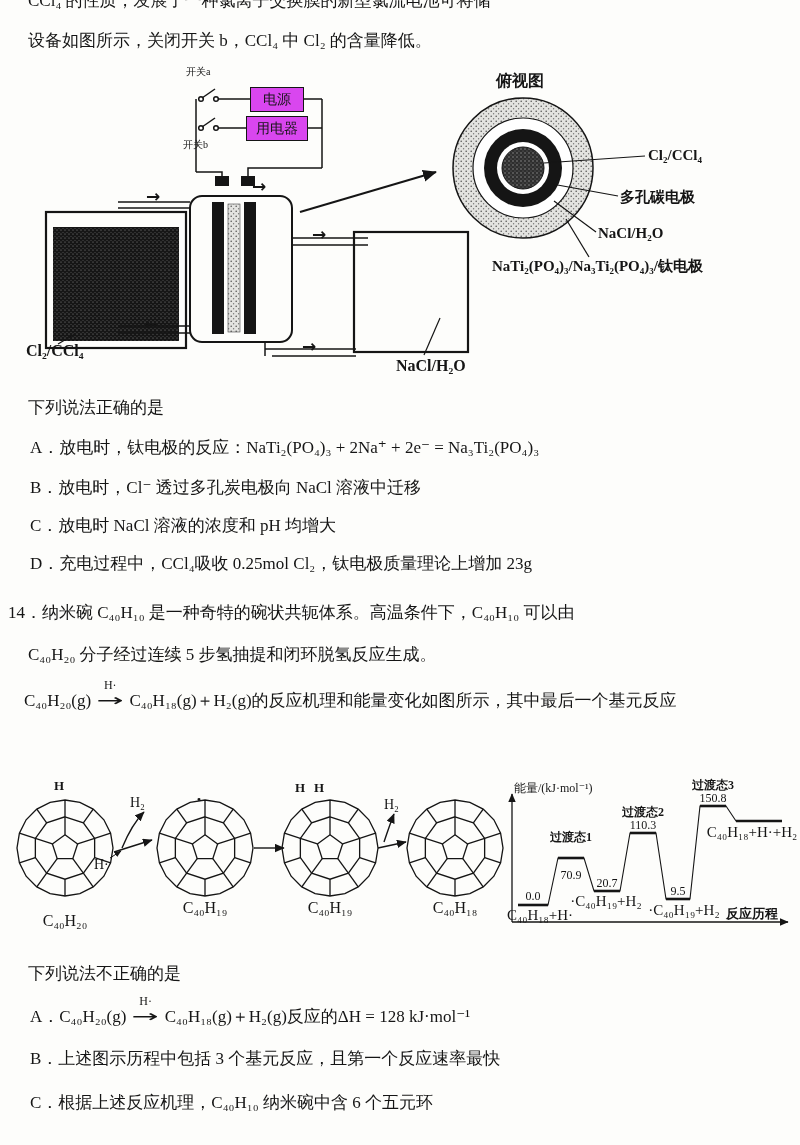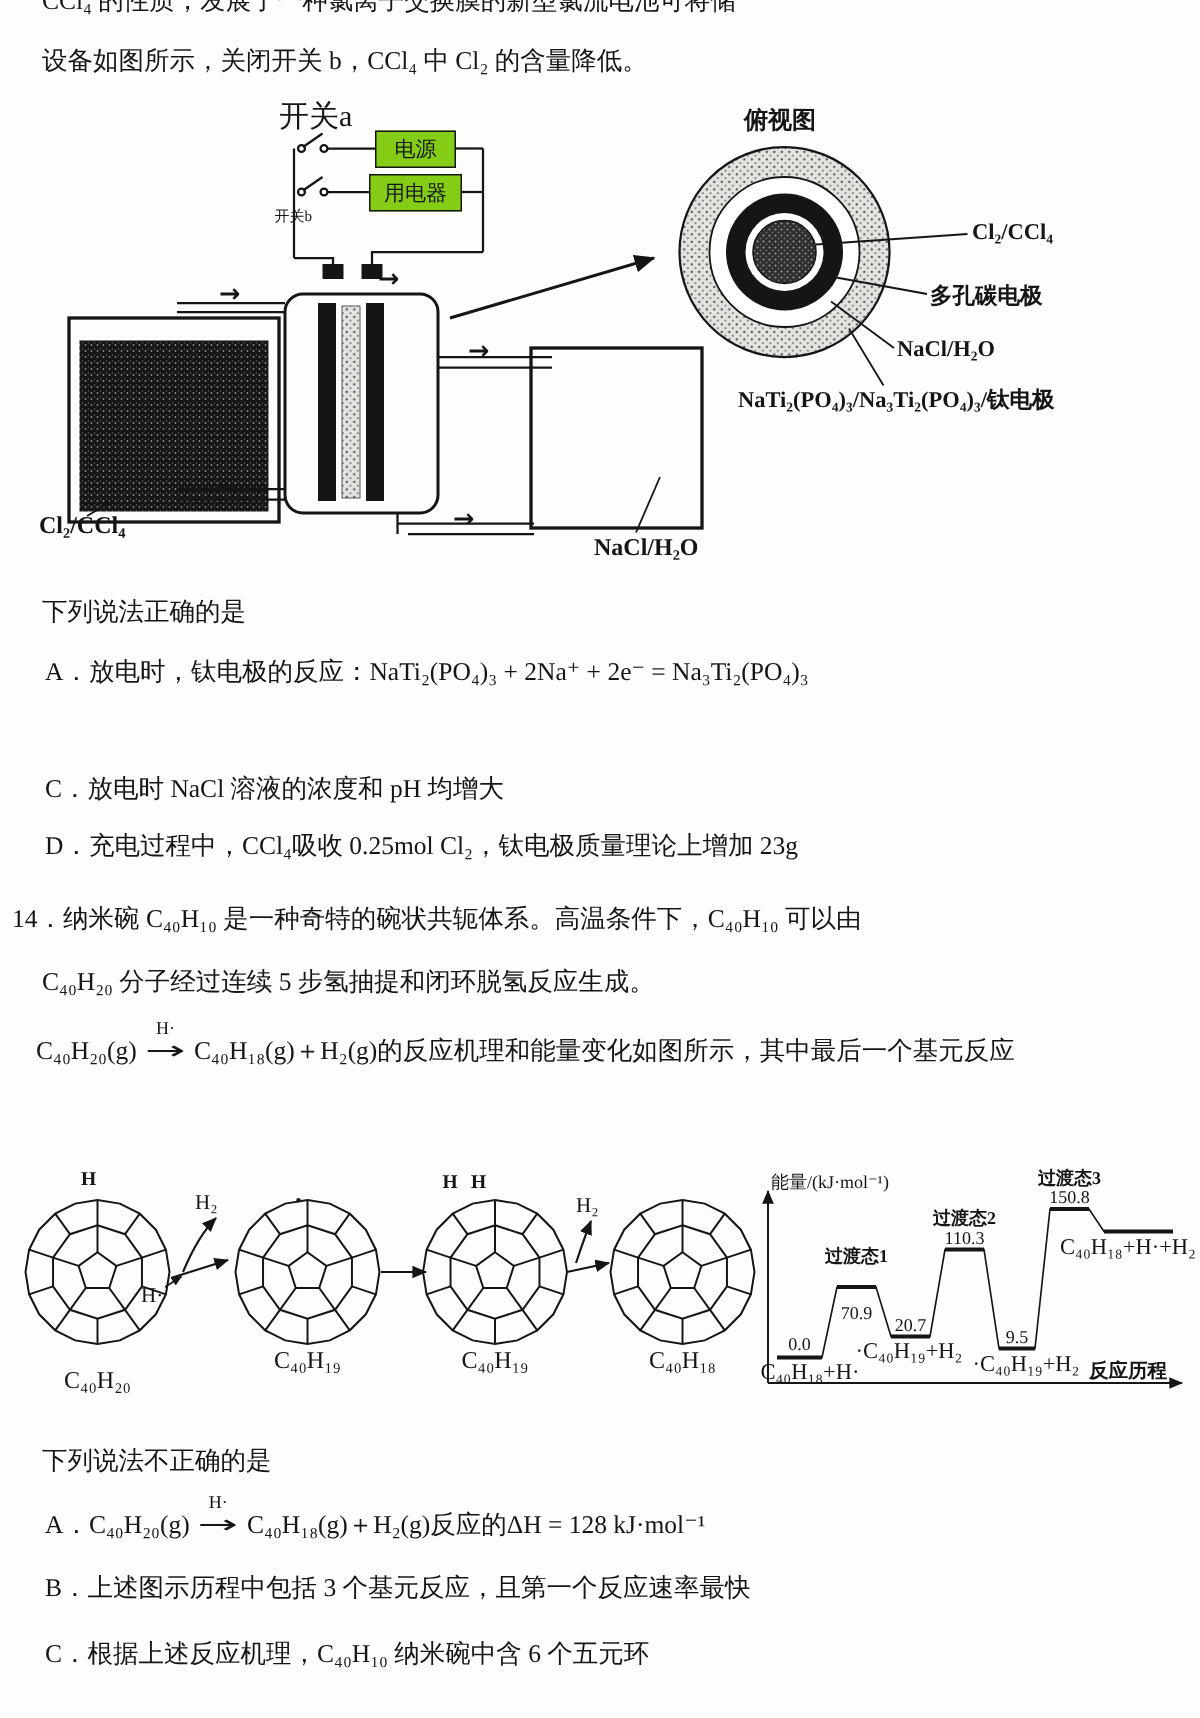--- a/index.html
+++ b/index.html
@@ -2,21 +2,21 @@
 <html><head>
 <meta charset="utf-8">
 <style>
   html,body{margin:0;padding:0}
   body{width:800px;height:1145px;position:relative;background:#fdfdfb;
        font-family:"Liberation Serif","DejaVu Serif",serif;color:#151515;overflow:hidden}
   .page{position:absolute;inset:0;overflow:hidden}
   .layer{position:absolute;left:0;top:0}
   .t{position:absolute;font-size:17px;white-space:nowrap;line-height:1.25}
   .box{position:absolute;border:1.7px solid #151515;display:flex;align-items:center;justify-content:center;
-       font-size:14px;background:#84cc16}
+       font-size:14px;background:#d946ef}
   .lbl{position:absolute;font-size:15px;font-weight:600;white-space:nowrap}
   .big{font-size:16px}
   .bold{font-weight:700}
   .arrowtxt{position:absolute;font-family:"DejaVu Sans",sans-serif;font-weight:700;font-size:17px}
   .cl{position:absolute;font-size:12px;white-space:nowrap;transform:translateX(-50%)}
   .cl.sm{font-size:15px}
   .cl.ts{font-weight:600}
   .cl.noc{transform:none}
   .center{transform:translateX(-50%)}
   .rxn-arrow{display:inline-block;position:relative;margin:0 12px;vertical-align:baseline}
@@ -150,40 +150,41 @@
         <line x1="666" y1="899" x2="690" y2="899"></line>
         <line x1="700" y1="806" x2="726" y2="806"></line>
         <line x1="736" y1="821" x2="782" y2="821"></line>
       </g>
     </g>
   </svg>
 
   <div class="t" style="left:28px;top:-10px;">CCl₄ 的性质，发展了一种氯离子交换膜的新型氯流电池可将储</div>
   <div class="t" style="left:28px;top:30px;">设备如图所示，关闭开关 b，CCl₄ 中 Cl₂ 的含量降低。</div>
 
-  <div class="t" style="left:186px;top:66px;font-size:20px;">开关a</div>
+  <div class="t" style="left:186px;top:66px;font-size:10px;">开关a</div>
   <div class="box" style="left:250px;top:87px;width:52px;height:23px;">电源</div>
   <div class="box" style="left:246px;top:116px;width:60px;height:23px;">用电器</div>
   <div class="t" style="left:183px;top:139px;font-size:10px;">开关b</div>
   <div class="t big bold" style="left:26px;top:341px;">Cl₂/CCl₄</div>
   <div class="t big bold" style="left:396px;top:356px;">NaCl/H₂O</div>
   <div class="arrowtxt" style="left:146px;top:186px;">→</div>
   <div class="arrowtxt" style="left:252px;top:176px;">→</div>
   <div class="arrowtxt" style="left:144px;top:314px;">←</div>
   <div class="arrowtxt" style="left:312px;top:224px;">→</div>
   <div class="arrowtxt" style="left:302px;top:336px;">→</div>
 
   <div class="t big bold" style="left:496px;top:71px;">俯视图</div>
   <div class="lbl" style="left:648px;top:147px;">Cl₂/CCl₄</div>
   <div class="lbl" style="left:620px;top:188px;">多孔碳电极</div>
   <div class="lbl" style="left:598px;top:225px;">NaCl/H₂O</div>
   <div class="lbl" style="left:492px;top:257px;">NaTi₂(PO₄)₃/Na₃Ti₂(PO₄)₃/钛电极</div>
 
   <div class="t" style="left:28px;top:397px;">下列说法正确的是</div>
   <div class="t" style="left:30px;top:437px;"><span>A．</span><span>放电时，钛电极的反应：NaTi₂(PO₄)₃ + 2Na⁺ + 2e⁻ = Na₃Ti₂(PO₄)₃</span></div>
+  <div class="t" style="left:30px;top:477px;"><span>B．</span><span>放电时，Cl⁻ 透过多孔炭电极向 NaCl 溶液中迁移</span></div>
   <div class="t" style="left:30px;top:515px;"><span>C．</span><span>放电时 NaCl 溶液的浓度和 pH 均增大</span></div>
   <div class="t" style="left:30px;top:553px;"><span>D．</span><span>充电过程中，CCl₄吸收 0.25mol Cl₂，钛电极质量理论上增加 23g</span></div>
 
   <div class="t" style="left:8px;top:602px;">14．纳米碗 C₄₀H₁₀ 是一种奇特的碗状共轭体系。高温条件下，C₄₀H₁₀ 可以由</div>
   <div class="t" style="left:28px;top:644px;">C₄₀H₂₀ 分子经过连续 5 步氢抽提和闭环脱氢反应生成。</div>
   <div class="t" style="left:24px;top:690px;">
     <span>C₄₀H₂₀(g)</span><span class="rxn-arrow"><span class="over">H·</span><span class="arr">→</span></span><span>C₄₀H₁₈(g)＋H₂(g)的反应机理和能量变化如图所示，其中最后一个基元反应</span>
   </div>
 
   <div class="molH" style="left:54px;top:778px;">H</div>

